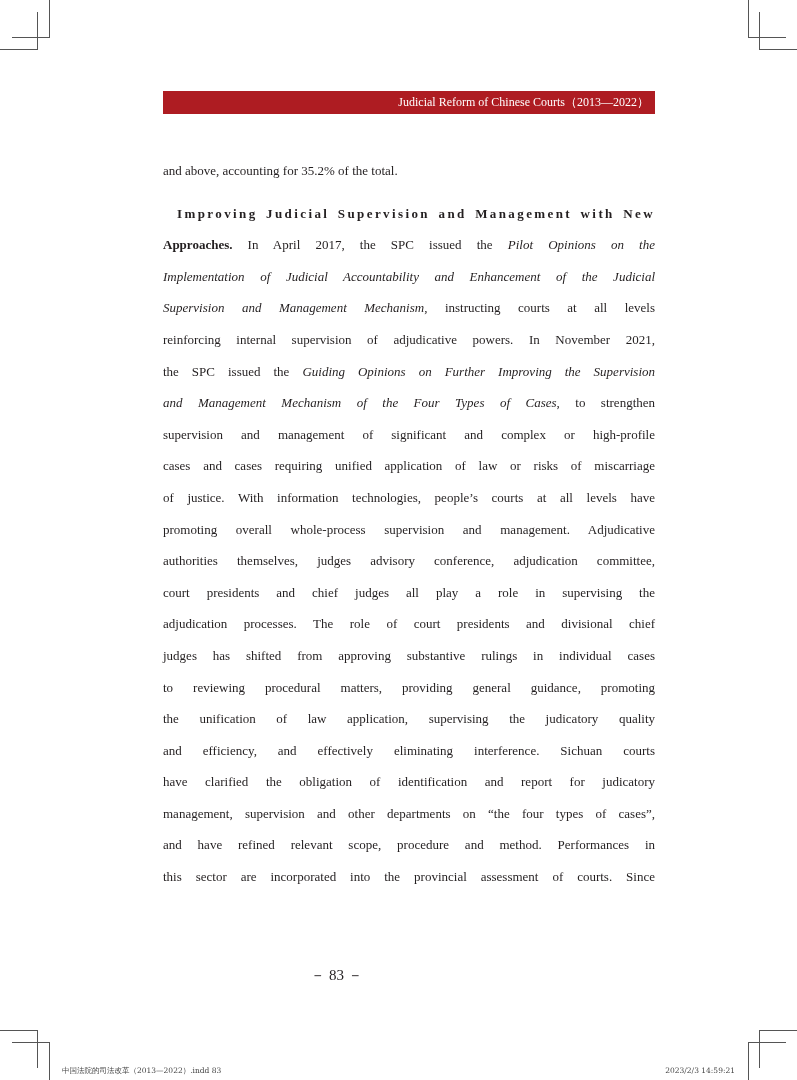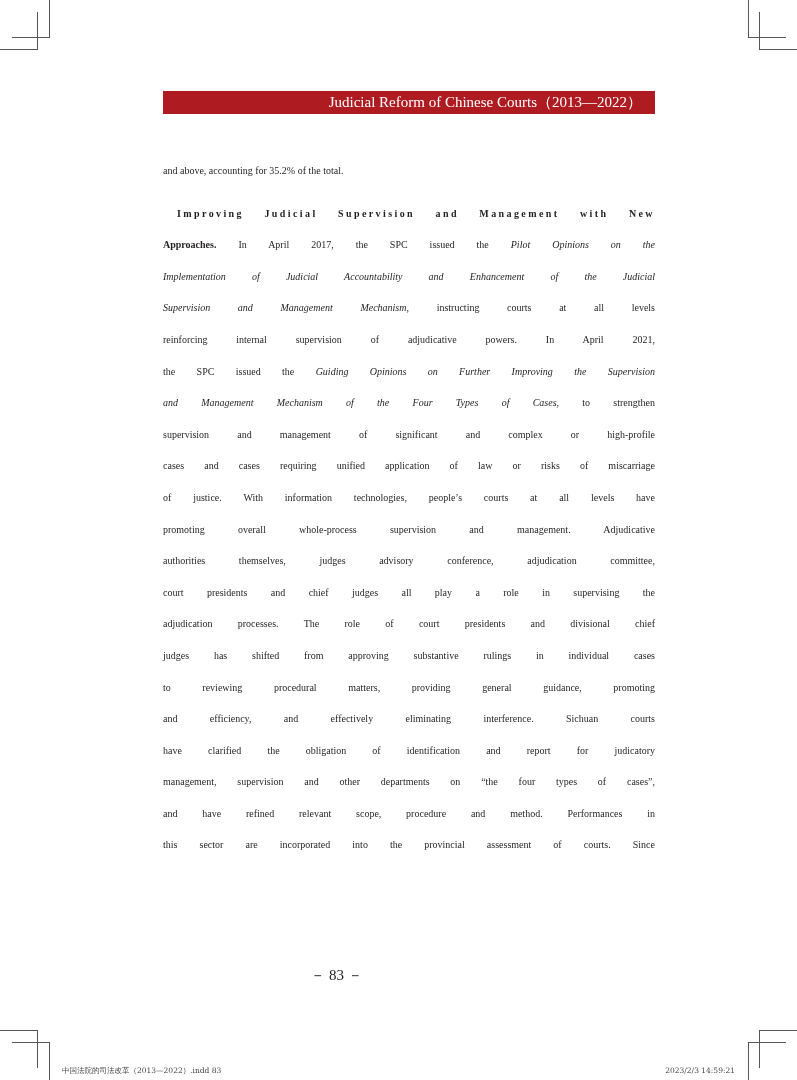--- a/index.html
+++ b/index.html
@@ -1,24 +1,24 @@
 <!DOCTYPE html>
 <html><head>
 <meta charset="utf-8">
 <style>
   html, body { margin: 0; padding: 0; background: #ffffff; }
   body { width: 797px; height: 1080px; position: relative; overflow: hidden;
          font-family: "Liberation Serif", "DejaVu Serif", serif; color: #231f20; }
   .crop { position: absolute; background: #555; }
   .hbar { position: absolute; left: 163px; top: 91px; width: 492px; height: 23px;
           background: #ae1c22; }
-  .hbar-text { position: absolute; right: 13px; top: 2px; color: #ffffff;
-               font-size: 15px; line-height: 19px; white-space: nowrap; }
+  .hbar-text { position: absolute; right: 6px; top: 2px; color: #ffffff;
+               font-size: 12px; line-height: 19px; white-space: nowrap; }
   .body-text { position: absolute; left: 163px; top: 160px; width: 492px; }
-  .line { display: block; height: 31.6px; font-size: 10px; line-height: 22px;
+  .line { display: block; height: 31.6px; font-size: 13px; line-height: 22px;
           text-align: justify; text-align-last: justify; white-space: nowrap; }
   .line.last { text-align-last: left; }
   .sp-gap { height: 11px; }
   .run-b { font-weight: bold; }
   .run-i { font-style: italic; }
   .heading-spaced { letter-spacing: 2.4px; margin-left: 14px; }
   .pnum { position: absolute; left: 0; width: 673px; top: 966px; text-align: center;
           font-size: 15px; }
   .slug { position: absolute; top: 1066px; font-size: 7.5px; color: #444;
           font-family: "DejaVu Serif", serif; white-space: nowrap; }
@@ -50,32 +50,33 @@
   <span class="hbar-text">Judicial Reform of Chinese Courts（2013—2022）</span>
 </div>
 
 <div class="body-text" id="body-text">
     <div class="line last"><span>and above, accounting for 35.2% of the total.</span></div>
     <div class="sp-gap"></div>
     <div class="line"><span class="run-b heading-spaced">Improving Judicial Supervision and Management with New</span></div>
     <div class="line"><span class="run-b">Approaches.</span><span> In April 2017, the SPC issued the </span><span class="run-i">Pilot Opinions on the</span></div>
     <div class="line"><span class="run-i">Implementation of Judicial Accountability and Enhancement of the Judicial</span></div>
     <div class="line"><span class="run-i">Supervision and Management Mechanism</span><span>, instructing courts at all levels</span></div>
-    <div class="line"><span>reinforcing internal supervision of adjudicative powers. In April 2021,</span></div>
+    <div class="line"><span>reinforcing internal supervision of adjudicative powers. In November 2021,</span></div>
     <div class="line"><span>the SPC issued the </span><span class="run-i">Guiding Opinions on Further Improving the Supervision</span></div>
     <div class="line"><span class="run-i">and Management Mechanism of the Four Types of Cases</span><span>, to strengthen</span></div>
     <div class="line"><span>supervision and management of significant and complex or high-profile</span></div>
     <div class="line"><span>cases and cases requiring unified application of law or risks of miscarriage</span></div>
     <div class="line"><span>of justice. With information technologies, people’s courts at all levels have</span></div>
     <div class="line"><span>promoting overall whole-process supervision and management. Adjudicative</span></div>
     <div class="line"><span>authorities themselves, judges advisory conference, adjudication committee,</span></div>
     <div class="line"><span>court presidents and chief judges all play a role in supervising the</span></div>
     <div class="line"><span>adjudication processes. The role of court presidents and divisional chief</span></div>
     <div class="line"><span>judges has shifted from approving substantive rulings in individual cases</span></div>
     <div class="line"><span>to reviewing procedural matters, providing general guidance, promoting</span></div>
+    <div class="line"><span>the unification of law application, supervising the judicatory quality</span></div>
     <div class="line"><span>and efficiency, and effectively eliminating interference. Sichuan courts</span></div>
     <div class="line"><span>have clarified the obligation of identification and report for judicatory</span></div>
     <div class="line"><span>management, supervision and other departments on “the four types of cases”,</span></div>
     <div class="line"><span>and have refined relevant scope, procedure and method. Performances in</span></div>
     <div class="line"><span>this sector are incorporated into the provincial assessment of courts. Since</span></div>
   </div>
 
 <div class="pnum">－ 83 －</div>
 
 <div class="slug" style="left:62px;">中国法院的司法改革（2013—2022）.indd   83</div>

